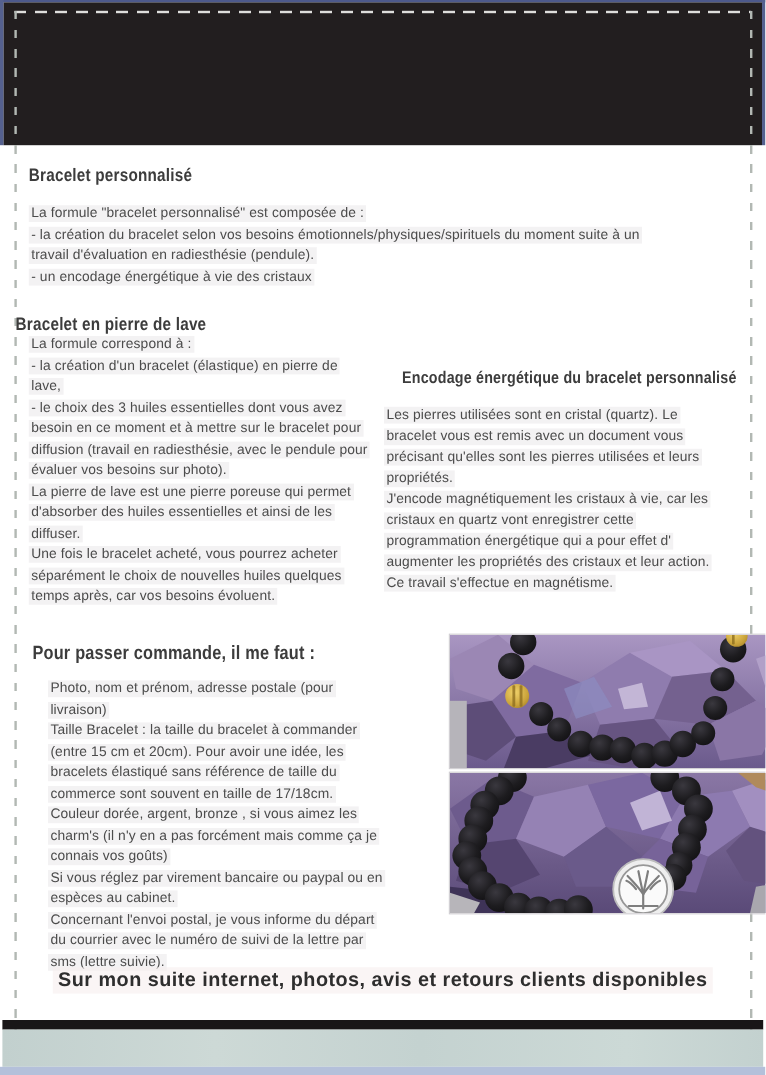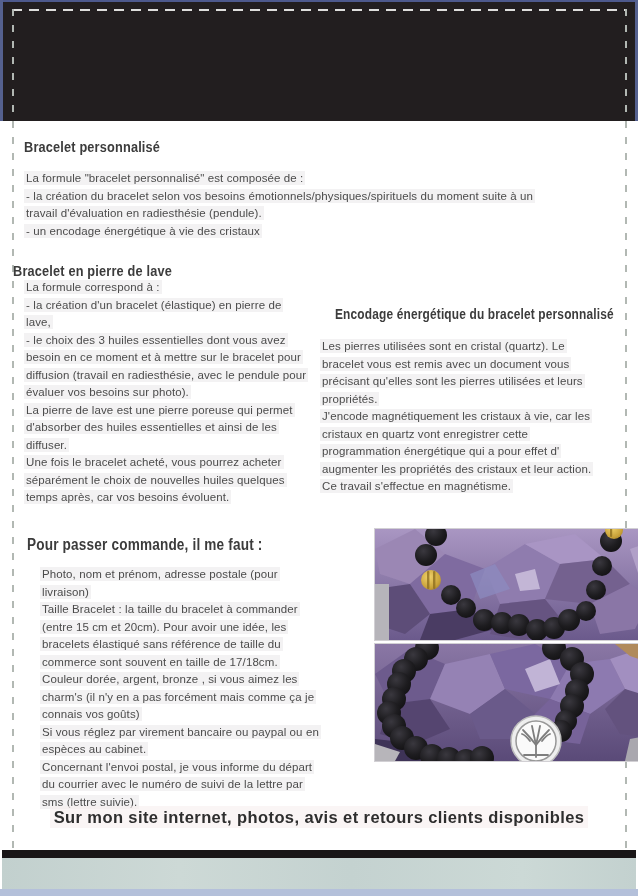--- a/index.html
+++ b/index.html
@@ -242,19 +242,19 @@
           <path d="M0,4 C-2,-5 -3,-10 -4,-15"></path>
           <path d="M0,4 C2,-5 3,-10 4,-15"></path>
           <path d="M-6,0 C-9,-4 -11,-6 -14,-7"></path>
           <path d="M6,0 C9,-4 11,-6 14,-7"></path>
           <path d="M-12,14 L12,14"></path>
         </g>
       </g>
     </svg>
   </figure>
 
-  <p class="tagline"><span>Sur mon site internet, photos, avis et retours clients disponibles</span></p>
+  <p class="tagline"><span>Sur mon suite internet, photos, avis et retours clients disponibles</span></p>
 
   <div class="bar-black"></div>
   <div class="band-teal"></div>
   <div class="edge-bottom"></div>
 
 </div>
 
 </body></html>

